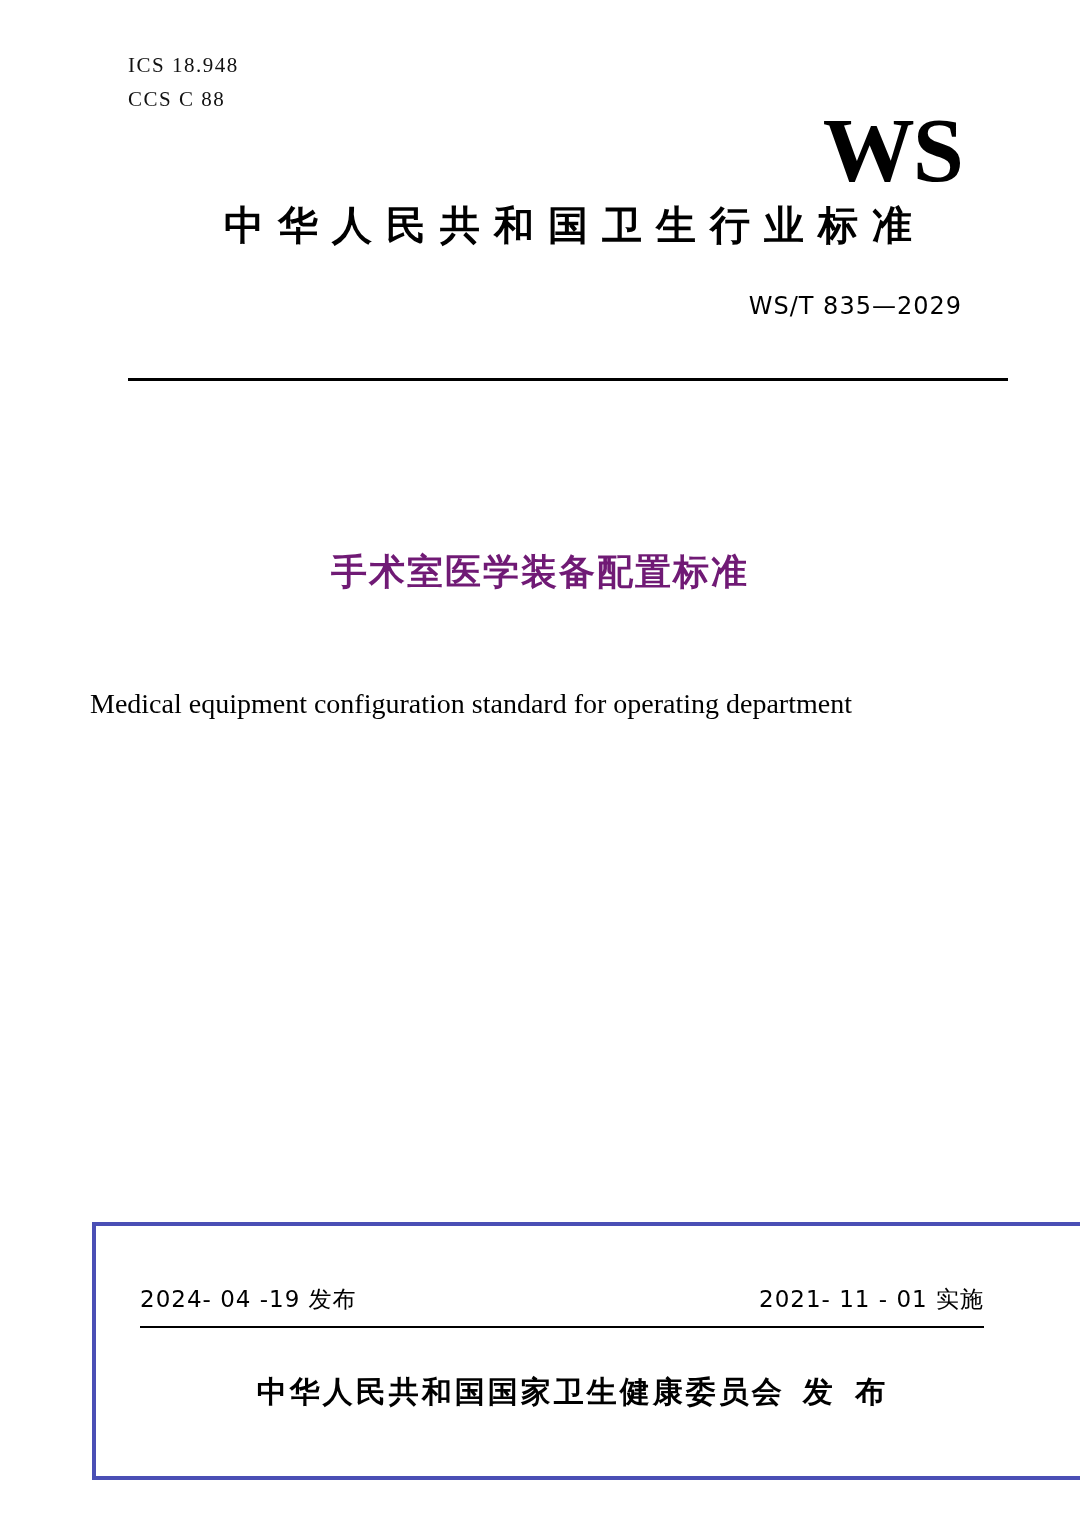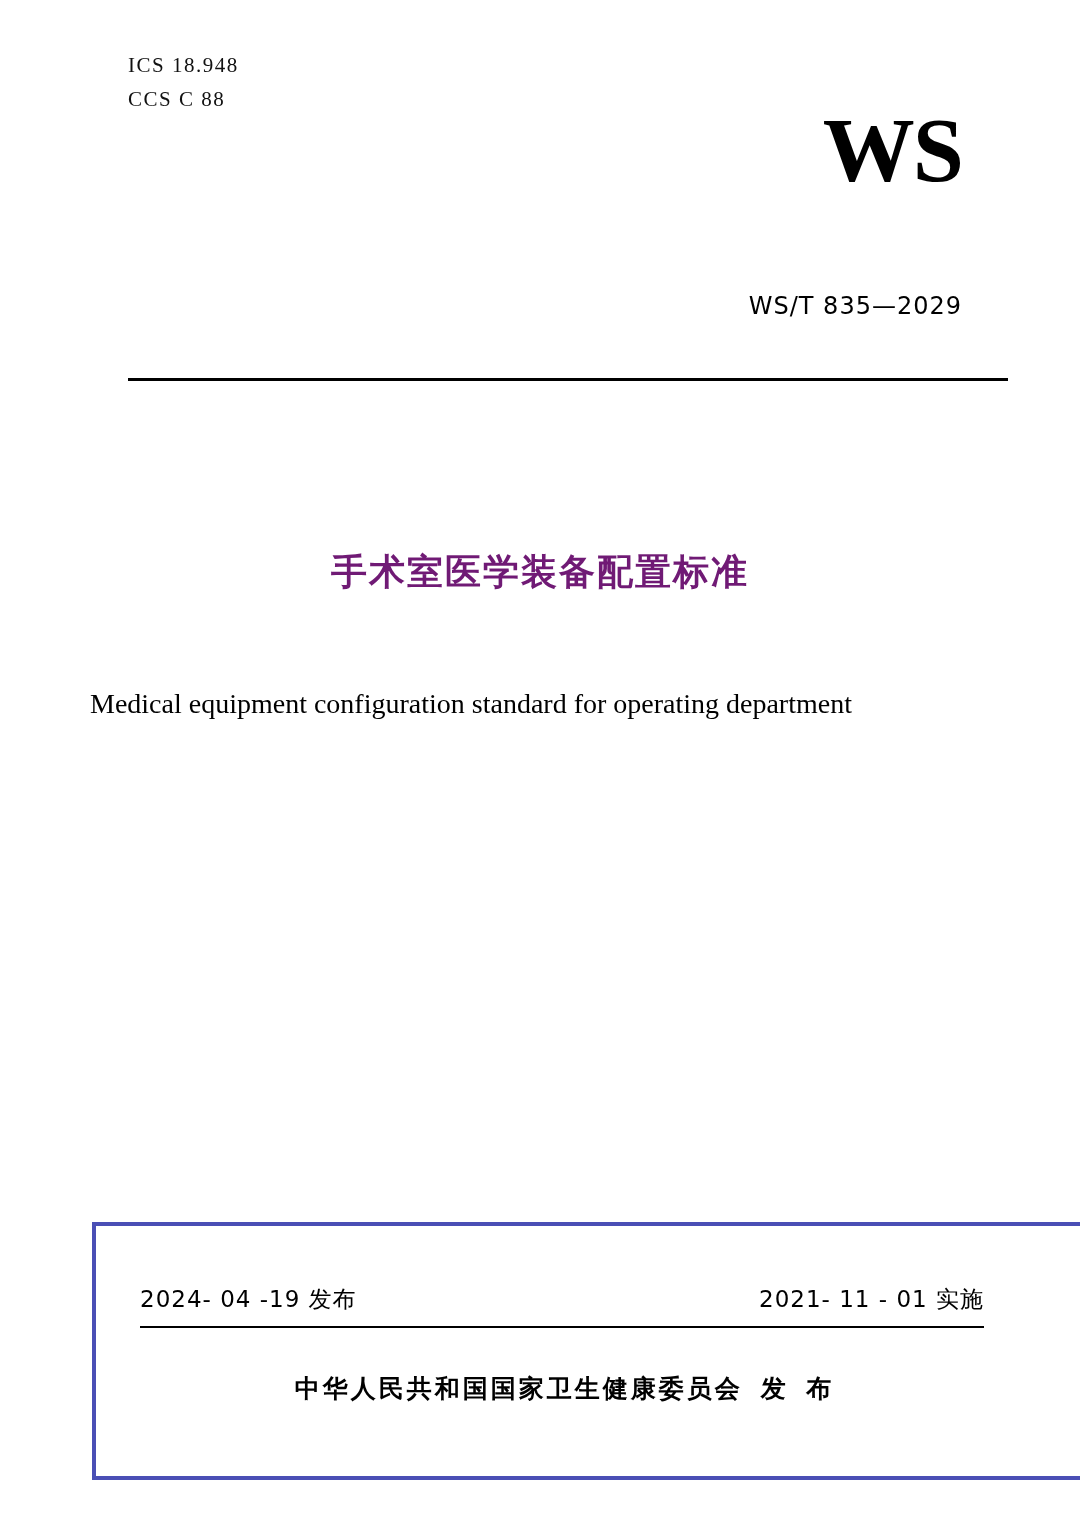--- a/index.html
+++ b/index.html
@@ -147,47 +147,48 @@
   .dates-underline {
     position: absolute;
     left: 44px;
     top: 100px;
     width: 844px;
     height: 2px;
     background: #000;
   }
   .issuer {
     position: absolute;
-    left: 4px;
+    left: 12px;
     top: 146px;
     width: 932px;
     text-align: center;
     font-family: "DejaVu Sans", sans-serif;
     font-weight: bold;
-    font-size: 25px;
+    font-size: 30px;
     letter-spacing: 3px;
     color: #000;
   }
   .issuer .issuer-action {
     letter-spacing: 6px;
     margin-left: 18px;
   }
 </style>
 </head>
 <body>
 
 <div class="page">
 
   <div class="ics-block">
     <div class="ics-line">ICS 18.948</div>
     <div class="ics-line">CCS C 88</div>
   </div>
 
   <div class="ws-logo">WS</div>
 
+  <div class="std-title-cn">中华人民共和国卫生行业标准</div>
 
   <div class="std-number">WS/T 835—2029</div>
 
   <div class="rule-top"></div>
 
   <div class="doc-title-cn">手术室医学装备配置标准</div>
 
   <div class="doc-title-en">Medical equipment configuration standard for operating department</div>
 
   <div class="bottom-box">

